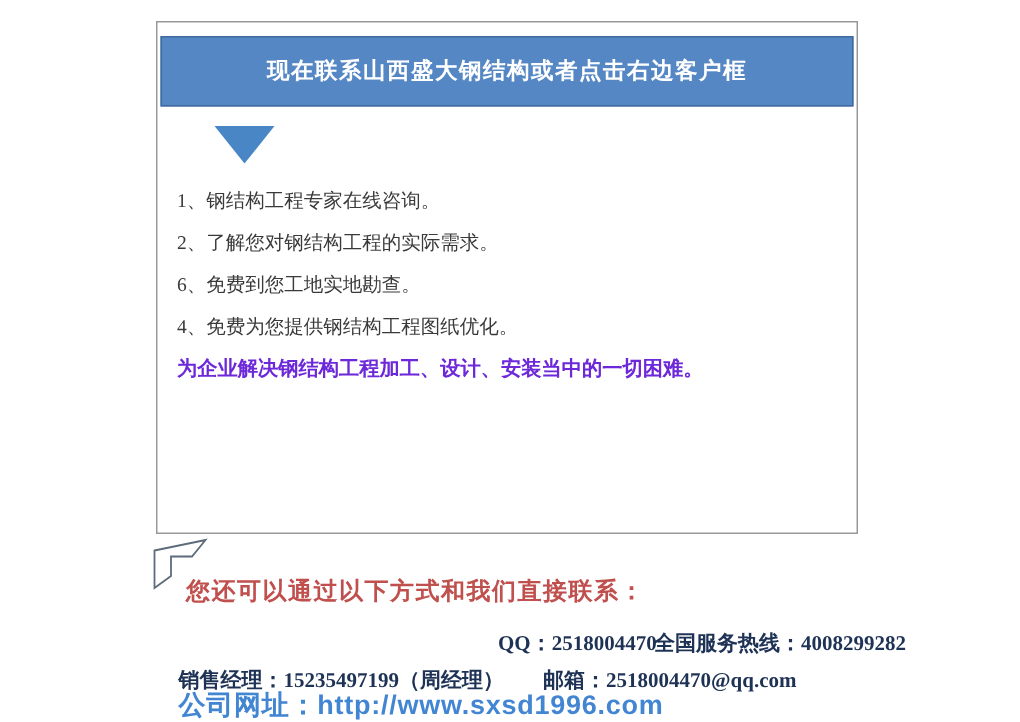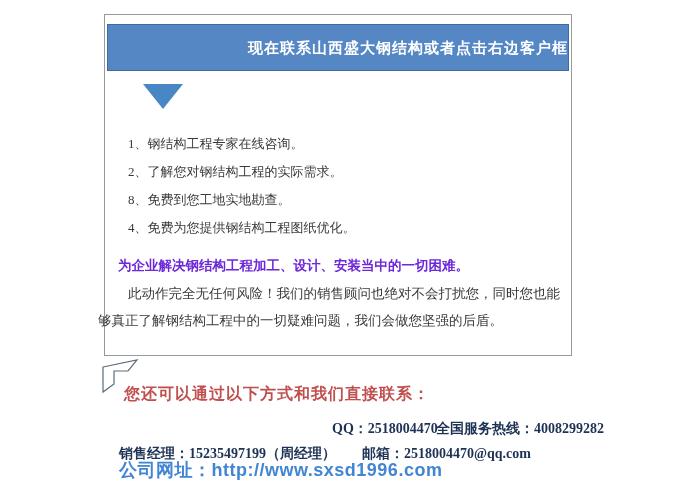--- a/index.html
+++ b/index.html
@@ -23,32 +23,32 @@
 
   
   .panel{
     position:absolute;left:104px;top:14px;width:468px;height:342px;
     border:1px solid var(--panel-border);background:#ffffff;box-sizing:border-box;
   }
   .panel-header{
     position:absolute;left:2px;right:2px;top:9px;height:47px;
     background:var(--header-bg);border:1px solid var(--header-border);
     color:#ffffff;font-weight:bold;font-size:15px;line-height:47px;
-    text-align:right;letter-spacing:1px;box-sizing:border-box;
+    text-align:center;letter-spacing:1px;box-sizing:border-box;
   }
   .arrow-down{
     position:absolute;left:38px;top:69px;width:0;height:0;
     border-left:20px solid transparent;border-right:20px solid transparent;
     border-top:25px solid var(--arrow);
   }
   .panel-content{
     position:absolute;left:13px;top:105px;right:8px;
     color:var(--body-text);font-size:13px;
   }
-  ul.steps{list-style:none;margin:10px;padding:0;}
+  ul.steps{list-style:none;margin:0;padding:0;}
   ul.steps li{line-height:28px;white-space:nowrap;}
   .emphasis{
     margin:0;font-weight:bold;color:#6d28d9;line-height:28px;font-size:13.5px;
     white-space:nowrap;
   }
   .paragraph{
     margin:0 0 0 -20px;line-height:27px;text-indent:30px;font-size:13.5px;
     width:470px;
   }
 
@@ -77,25 +77,24 @@
   <div class="panel">
     <div class="panel-header">
       <span>现在联系山西盛大钢结构或者点击右边客户框</span>
     </div>
     <div class="arrow-down"></div>
 
     <div class="panel-content">
       <ul class="steps">
         <li>1、钢结构工程专家在线咨询。</li>
         <li>2、了解您对钢结构工程的实际需求。</li>
-        <li>8、免费到您工地实地勘查。</li>
+        <li>6、免费到您工地实地勘查。</li>
         <li>4、免费为您提供钢结构工程图纸优化。</li>
       </ul>
       <p class="emphasis">为企业解决钢结构工程加工、设计、安装当中的一切困难。</p>
-      <p class="paragraph">此动作完全无任何风险！我们的销售顾问也绝对不会打扰您，同时您也能够真正了解钢结构工程中的一切疑难问题，我们会做您坚强的后盾。</p>
     </div>
   </div>
 
   <svg class="corner-flag" width="38" height="36" viewBox="0 0 38 36">
     <polygon points="2,9 36,2 27,13 13,13 13,26 2,34" fill="#ffffff" stroke="#5d6b7a" stroke-width="1.2" stroke-linejoin="miter"></polygon>
   </svg>
 
   <div class="contact-heading">您还可以通过以下方式和我们直接联系：</div>
 
   <div class="contact-row row-hotline">

